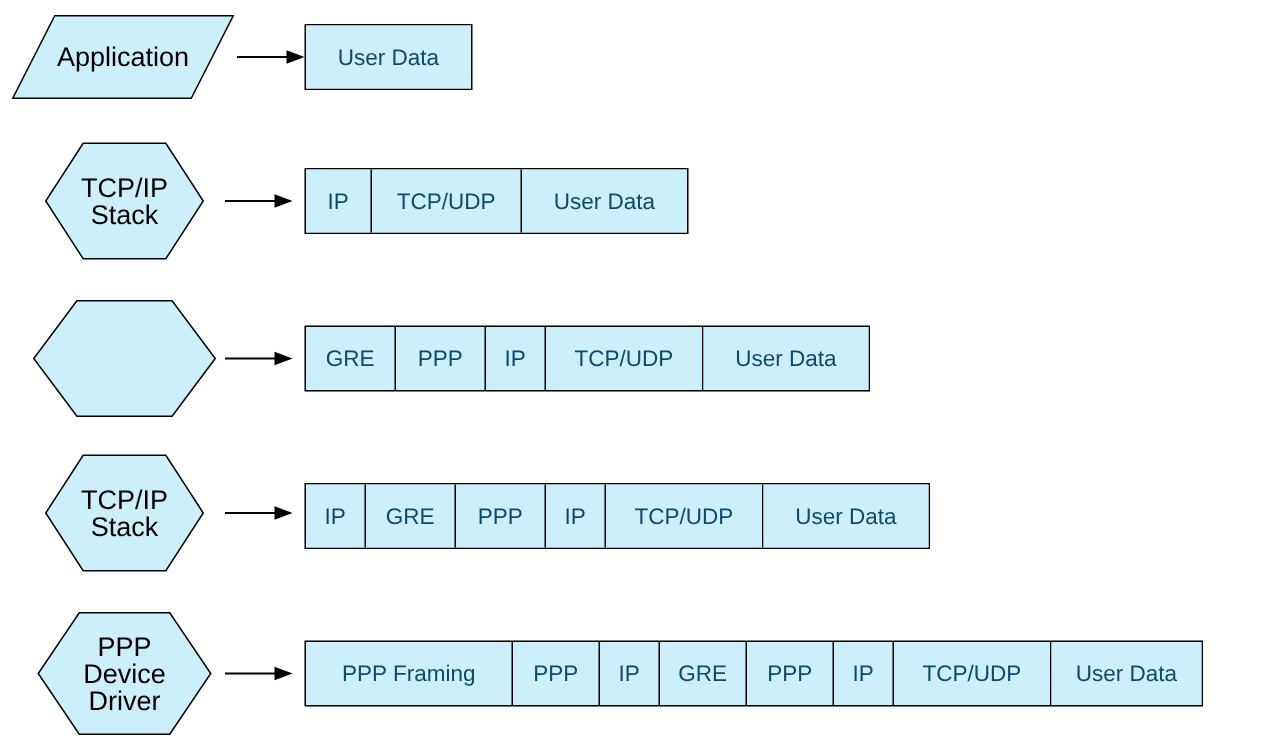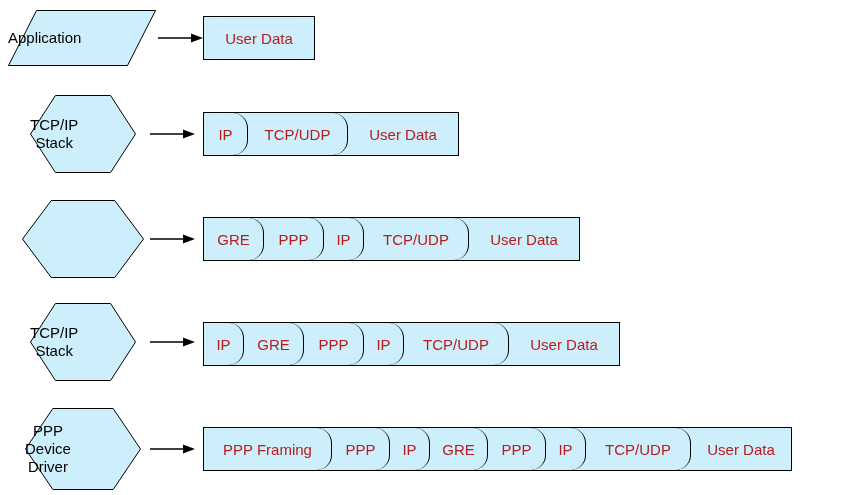--- a/index.html
+++ b/index.html
@@ -17,23 +17,24 @@
   #diagram {
     position: relative;
     width: 844px;
     height: 495px;
   }
   
   .shape {
     position: absolute;
     display: flex;
     align-items: center;
+    justify-content: center;
     text-align: center;
     color: #000000;
-    font-size: 15px;
+    font-size: 18px;
     line-height: 18px;
     box-sizing: border-box;
   }
   .shape-svg {
     position: absolute;
     left: 0;
     top: 0;
     overflow: visible;
   }
   .shape-label {
@@ -55,26 +56,25 @@
     height: 44px;
     border: 1px solid #000000;
     box-sizing: border-box;
     background: #cdeefb;
   }
   .cell {
     display: flex;
     align-items: center;
     justify-content: center;
     font-size: 15px;
-    color: #b91c1c;
+    color: #0c4a6e;
     background: #cdeefb;
     border-right: 1px solid #000000;
     box-sizing: border-box;
     white-space: nowrap;
-    border-radius: 15px;
   }
   .cell:last-child {
     border-right: none;
   }
 </style>
 </head>
 <body>
 
 <div id="diagram">
     <div class="shape" style="left: 8px; top: 10px; width: 148px; height: 56px;">
@@ -147,21 +147,21 @@
       </svg>
       <div class="shape-label">PPP
 Device
 Driver</div>
     </div>
     <svg class="arrow" viewBox="0 0 46 12" style="left: 150px; top: 443px;">
       <line x1="0" y1="6" x2="34" y2="6" stroke="#000000" stroke-width="1.3"></line>
       <polygon points="33,1.5 45,6 33,10.5" fill="#000000"></polygon>
     </svg>
     <div class="packet" style="left: 203px; top: 427px;">
-      <div class="cell" style="width: 128px;">PPP Framing</div>
+      <div class="cell" style="width: 138px;">PPP Framing</div>
       <div class="cell" style="width: 58px;">PPP</div>
       <div class="cell" style="width: 40px;">IP</div>
       <div class="cell" style="width: 58px;">GRE</div>
       <div class="cell" style="width: 58px;">PPP</div>
       <div class="cell" style="width: 40px;">IP</div>
       <div class="cell" style="width: 105px;">TCP/UDP</div>
       <div class="cell" style="width: 100px;">User Data</div>
     </div>
   </div>
 

